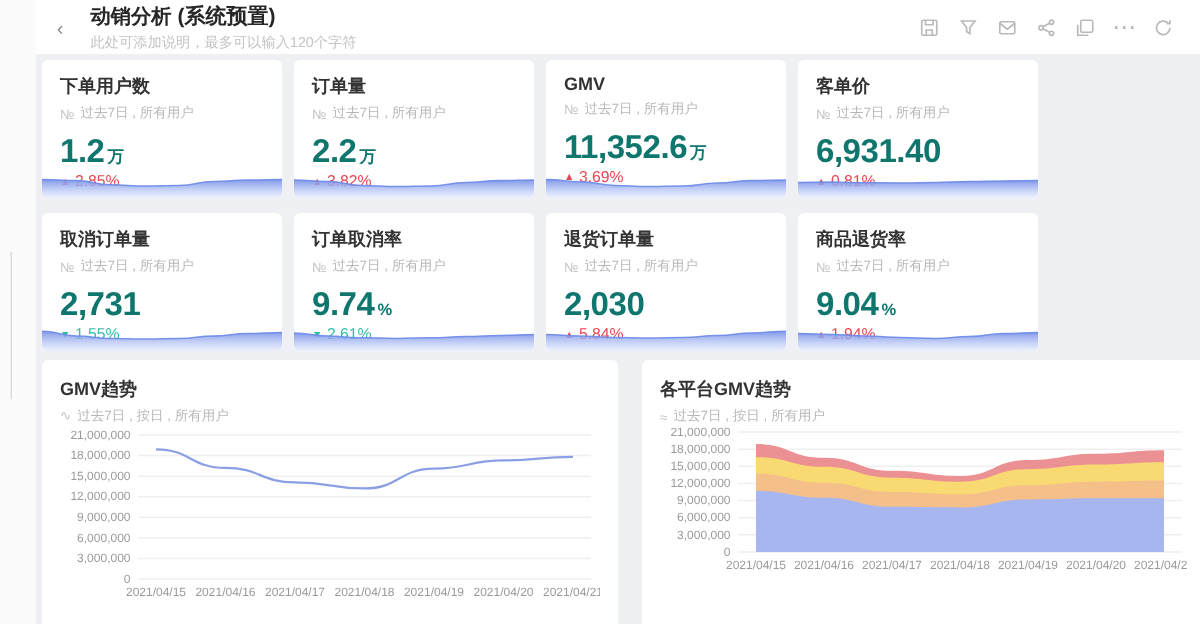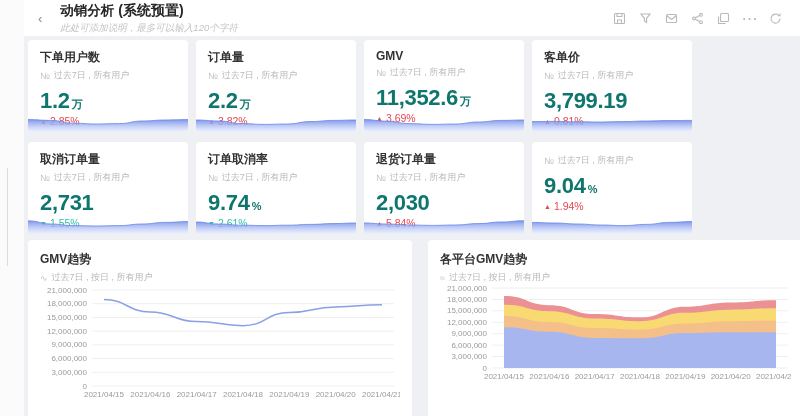--- a/index.html
+++ b/index.html
@@ -10,21 +10,21 @@
   .rail { position:absolute; left:0; top:0; width:24px; height:416px; background:#fbfbfb; }
   .rail-divider { position:absolute; left:7px; top:168px; width:1px; height:98px; background:#dcdcdc; }
 
   
   .header { position:absolute; left:24px; top:0; width:776px; height:36px; background:#fff; display:flex; align-items:center; }
   .back { margin-left:14px; color:#8c8c8c; font-size:13px; cursor:pointer; line-height:1; }
   .title-block { margin-left:18px; display:flex; flex-direction:column; justify-content:flex-start; }
   .title-row { display:flex; align-items:baseline; gap:4px; }
   .page-title { font-size:13.5px; font-weight:700; color:#262626; }
   .page-badge { font-size:14px; font-weight:700; color:#262626; }
-  .page-sub { font-size:9.5px; color:#c3c3c3; margin-top:2px;font-style:italic; }
+  .page-sub { font-size:9.5px; color:#c3c3c3; margin-top:2px; }
   .toolbar { margin-left:auto; margin-right:18px; display:flex; align-items:center; gap:13px; }
   .tb-icon { width:13px; height:13px; display:inline-flex; align-items:center; justify-content:center; cursor:pointer; color:#b9b9b9; }
   .tb-icon svg { stroke:#b9b9b9; fill:none; stroke-width:1.1; }
 
   
   #cards { position:absolute; left:28px; top:40px; width:664px; display:grid;
            grid-template-columns:repeat(4,1fr); grid-auto-rows:92px; gap:10px 8px; }
   .card { background:#fff; border-radius:4px; position:relative; overflow:hidden; }
   .metric { padding:9px 12px 0; }
   .m-title { font-size:12px; font-weight:600; color:#333; }
@@ -153,21 +153,21 @@
         <path d="M0,7.6 C13.285714285714286,7.6 13.285714285714286,9.2 26.571428571428573,9.2 C39.85714285714286,9.2 39.85714285714286,11.600000000000001 53.142857142857146,11.600000000000001 C66.42857142857143,11.600000000000001 66.42857142857143,12.4 79.71428571428571,12.4 C93,12.4 93,12 106.28571428571429,12 C119.57142857142858,12 119.57142857142858,10 132.85714285714286,10 C146.14285714285714,10 146.14285714285714,8.4 159.42857142857142,8.4 C172.71428571428572,8.4 172.71428571428572,8 186,8 L186,20 L0,20 Z" fill="url(#sparkGrad)"></path>
         <path d="M0,7.6 C13.285714285714286,7.6 13.285714285714286,9.2 26.571428571428573,9.2 C39.85714285714286,9.2 39.85714285714286,11.600000000000001 53.142857142857146,11.600000000000001 C66.42857142857143,11.600000000000001 66.42857142857143,12.4 79.71428571428571,12.4 C93,12.4 93,12 106.28571428571429,12 C119.57142857142858,12 119.57142857142858,10 132.85714285714286,10 C146.14285714285714,10 146.14285714285714,8.4 159.42857142857142,8.4 C172.71428571428572,8.4 172.71428571428572,8 186,8" fill="none" stroke="#6d89e6" stroke-width="1" stroke-opacity="0.9"></path>
       </svg>
   </div>
   <div class="card metric">
     <div class="m-title">客单价</div>
     <div class="m-sub">
         <span class="m-ico">№</span>
         <span>过去7日 , 所有用户</span>
       </div>
-    <div class="m-value"><span>3,799.19</span><span class="suffix"></span></div>
+    <div class="m-value"><span>6,931.40</span><span class="suffix"></span></div>
     <div class="change red">
         <span class="arrow">▲</span>
         <span>0.81%</span>
       </div>
     <svg class="spark" viewBox="0 0 186 20" preserveAspectRatio="none">
         <path d="M0,9.6 C13.285714285714286,9.6 13.285714285714286,9.399999999999999 26.571428571428573,9.399999999999999 C39.85714285714286,9.399999999999999 39.85714285714286,9.8 53.142857142857146,9.8 C66.42857142857143,9.8 66.42857142857143,10 79.71428571428571,10 C93,10 93,9.6 106.28571428571429,9.6 C119.57142857142858,9.6 119.57142857142858,9 132.85714285714286,9 C146.14285714285714,9 146.14285714285714,8.600000000000001 159.42857142857142,8.600000000000001 C172.71428571428572,8.600000000000001 172.71428571428572,8.4 186,8.4 L186,20 L0,20 Z" fill="url(#sparkGrad)"></path>
         <path d="M0,9.6 C13.285714285714286,9.6 13.285714285714286,9.399999999999999 26.571428571428573,9.399999999999999 C39.85714285714286,9.399999999999999 39.85714285714286,9.8 53.142857142857146,9.8 C66.42857142857143,9.8 66.42857142857143,10 79.71428571428571,10 C93,10 93,9.6 106.28571428571429,9.6 C119.57142857142858,9.6 119.57142857142858,9 132.85714285714286,9 C146.14285714285714,9 146.14285714285714,8.600000000000001 159.42857142857142,8.600000000000001 C172.71428571428572,8.600000000000001 172.71428571428572,8.4 186,8.4" fill="none" stroke="#6d89e6" stroke-width="1" stroke-opacity="0.9"></path>
       </svg>
   </div>
   <div class="card metric">
@@ -212,20 +212,21 @@
     <div class="change red">
         <span class="arrow">▲</span>
         <span>5.84%</span>
       </div>
     <svg class="spark" viewBox="0 0 186 20" preserveAspectRatio="none">
         <path d="M0,9 C13.285714285714286,9 13.285714285714286,10 26.571428571428573,10 C39.85714285714286,10 39.85714285714286,11 53.142857142857146,11 C66.42857142857143,11 66.42857142857143,11.400000000000002 79.71428571428571,11.400000000000002 C93,11.400000000000002 93,11 106.28571428571429,11 C119.57142857142858,11 119.57142857142858,9.6 132.85714285714286,9.6 C146.14285714285714,9.6 146.14285714285714,8 159.42857142857142,8 C172.71428571428572,8 172.71428571428572,6.799999999999999 186,6.799999999999999 L186,20 L0,20 Z" fill="url(#sparkGrad)"></path>
         <path d="M0,9 C13.285714285714286,9 13.285714285714286,10 26.571428571428573,10 C39.85714285714286,10 39.85714285714286,11 53.142857142857146,11 C66.42857142857143,11 66.42857142857143,11.400000000000002 79.71428571428571,11.400000000000002 C93,11.400000000000002 93,11 106.28571428571429,11 C119.57142857142858,11 119.57142857142858,9.6 132.85714285714286,9.6 C146.14285714285714,9.6 146.14285714285714,8 159.42857142857142,8 C172.71428571428572,8 172.71428571428572,6.799999999999999 186,6.799999999999999" fill="none" stroke="#6d89e6" stroke-width="1" stroke-opacity="0.9"></path>
       </svg>
   </div>
   <div class="card metric">
+    <div class="m-title">商品退货率</div>
     <div class="m-sub">
         <span class="m-ico">№</span>
         <span>过去7日 , 所有用户</span>
       </div>
     <div class="m-value"><span>9.04</span><span class="suffix">%</span></div>
     <div class="change red">
         <span class="arrow">▲</span>
         <span>1.94%</span>
       </div>
     <svg class="spark" viewBox="0 0 186 20" preserveAspectRatio="none">

